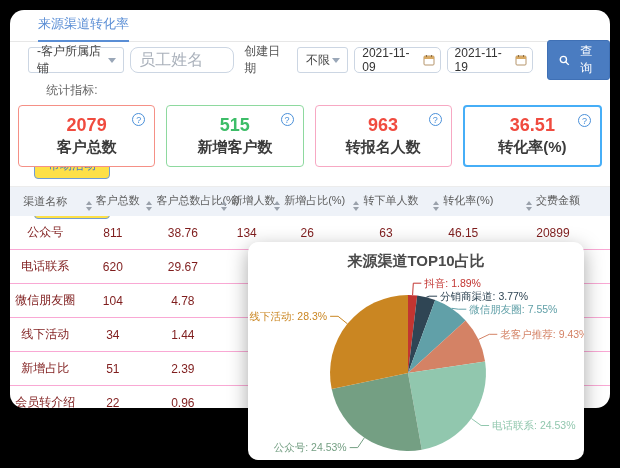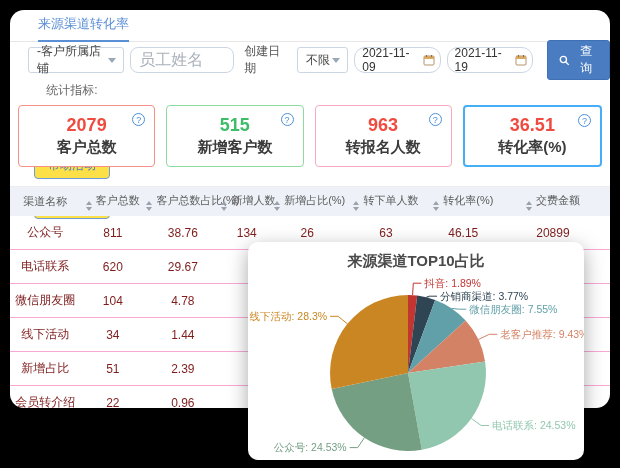--- a/index.html
+++ b/index.html
@@ -19,21 +19,21 @@
   .select{border:1px solid #ccd6e3;border-radius:3px;height:26px;display:flex;align-items:center;
           padding:0 7px 0 8px;color:#444;background:#fff;box-sizing:border-box;}
   .select.shop{width:98px;}
   .select.small{width:52px;}
   .caret{width:0;height:0;border-left:4px solid transparent;border-right:4px solid transparent;
          border-top:5px solid #9aa7b8;margin-left:auto;}
   .inp{width:104px;height:26px;border:1px solid #ccd6e3;border-radius:8px;padding:0 8px;
        font-size:16px;box-sizing:border-box;color:#333;outline:none;font-family:inherit;}
   .inp::placeholder{color:#aab1bb;}
   .flabel{color:#555;margin-left:4px;}
-  .date{width:88px;height:26px;border:1px solid #ccd6e3;border-radius:11px;display:flex;align-items:center;
+  .date{width:88px;height:26px;border:1px solid #ccd6e3;border-radius:5px;display:flex;align-items:center;
         justify-content:space-between;padding:0 5px 0 7px;color:#333;box-sizing:border-box;background:#fff;}
   .qbtn{margin-left:8px;height:40px;background:#4a7cc1;color:#fff;border:1px solid #3f70b5;border-radius:3px;
         padding:0 11px;font-size:12px;display:flex;align-items:center;gap:5px;cursor:pointer;font-family:inherit;}
   
   .frow2{position:absolute;left:18px;top:72px;display:flex;gap:13px;align-items:center;font-size:12px;color:#666;flex-direction:column;}
   .ibtn{border:1px solid #6f9cd6;color:#4a7cc1;background:#fde047;border-radius:4px;padding:4px 13px;
         font-size:12px;cursor:pointer;font-family:inherit;}
   .ibtn.active{background:#d6e4f5;}
   
   .cards{position:absolute;left:8px;right:8px;top:95px;display:flex;gap:11px;}

